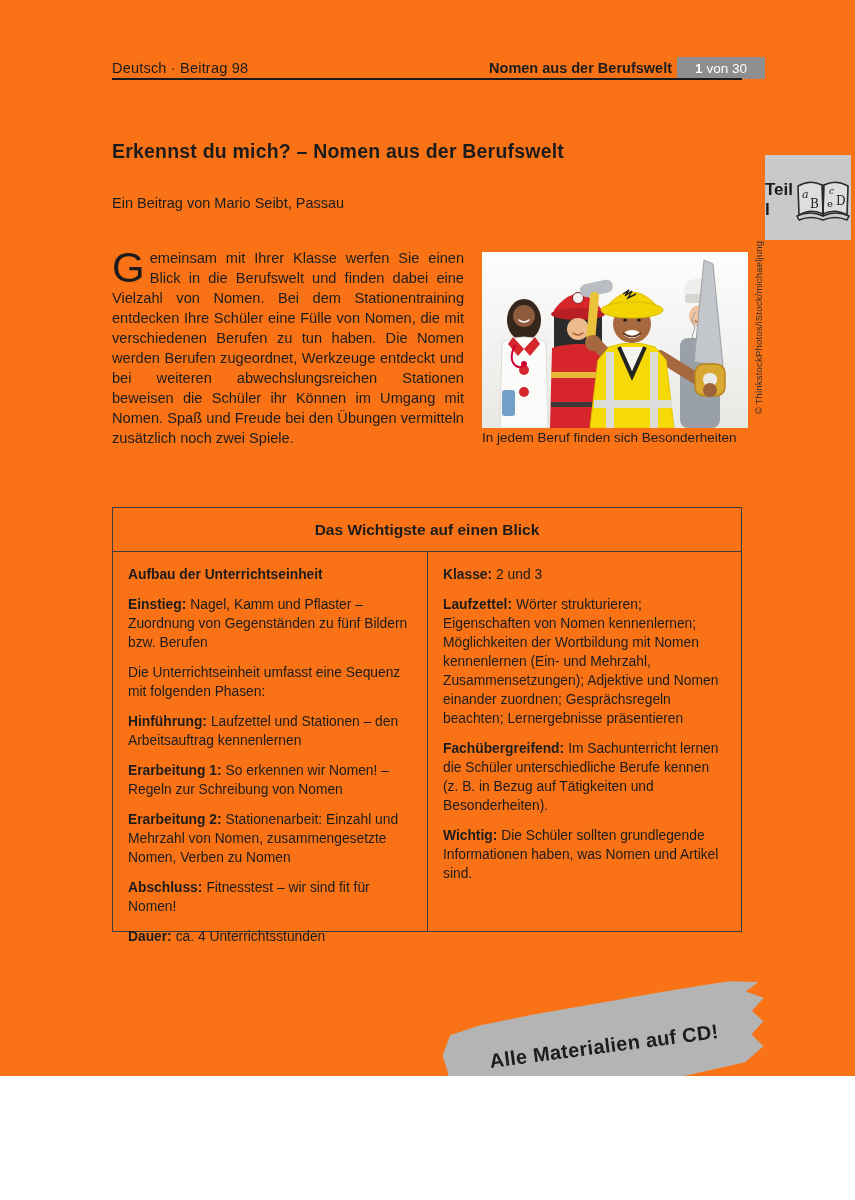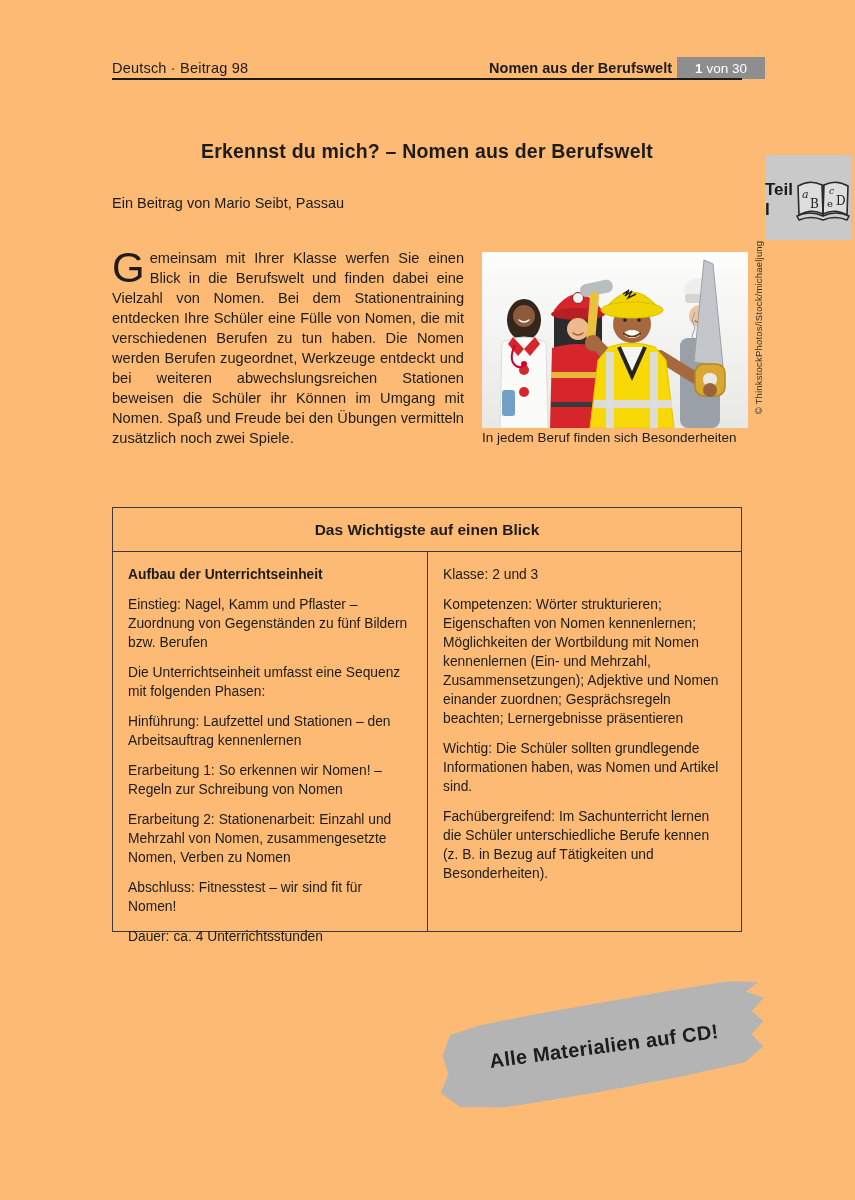--- a/index.html
+++ b/index.html
@@ -2,33 +2,33 @@
 <html style="--ink: #1c1c1c; --badge: #8e8e8e; --tab: #c9c9c9; --banner: #b4b4b4; --boxline: #3c3c3c;"><head>
 <meta charset="utf-8">
 <style>
   :root{
     --ink:#1c1c1c; --muted:#3a3a3a; --badge:#8e8e8e; --tab:#c9c9c9;
     --banner:#b4b4b4; --line:#1a1a1a; --boxline:#3c3c3c; --page-edge:#d0d0d0;
   }
   *{box-sizing:border-box; margin:0; padding:0;}
   html,body{background:#fff;}
   body{font-family:"Liberation Sans", sans-serif; color:var(--ink);}
-  .page{position:relative; width:855px; height:1200px; background:#fdba74; outline:1px solid var(--page-edge); overflow:hidden;}
+  .page{position:relative; width:855px; height:1076px; background:#f97316; outline:1px solid var(--page-edge); overflow:hidden;}
 
   
   .hdr{position:absolute; left:112px; top:57px; width:653px; height:22px;}
   .hdr-left{position:absolute; left:0; bottom:3px; font-size:14.5px; letter-spacing:.2px;}
   .hdr-right{position:absolute; right:93px; bottom:3px; font-size:14.5px; font-weight:bold;}
   .hdr-badge{position:absolute; right:0; top:0; width:88px; height:22px; background:var(--badge);
     color:#fff; font-size:13.5px; display:flex; align-items:center; justify-content:center; gap:4px;}
   .hdr-badge .n{font-weight:bold;}
   .hdr-rule{position:absolute; left:112px; top:78px; width:630px; height:2px; background:var(--line);}
 
   
-  .title{position:absolute; left:112px; top:140px; width:630px; text-align:center; font-size:19.5px; font-weight:bold; letter-spacing:.2px;}
+  .title{position:absolute; left:112px; top:140px; width:630px; text-align:left; font-size:19.5px; font-weight:bold; letter-spacing:.2px;}
   .part-tab{position:absolute; right:4px; top:155px; width:86px; height:85px; background:var(--tab);
     display:flex; flex-direction:row; align-items:center; padding-top:5px;}
   .part-tab .lbl{font-size:17px; font-weight:bold;}
   .byline{position:absolute; left:112px; top:195px; font-size:14.5px;}
 
   
   .intro{position:absolute; left:112px; top:248px; width:352px; font-size:14.6px; line-height:20px; text-align:justify;}
   .dropcap{float:left; font-size:42px; line-height:36px; padding:2px 5px 0 0; font-weight:400;}
 
   
@@ -40,21 +40,21 @@
 
   
   .obox{position:absolute; left:112px; top:507px; width:630px; height:425px; border:1.4px solid var(--boxline);}
   .obox-title{height:44px; border-bottom:1.4px solid var(--boxline); display:flex; align-items:center; justify-content:center;
     font-size:15.5px; font-weight:bold;}
   .obox-cols{display:flex; height:calc(100% - 44px);}
   .ocol{width:50%; padding:13px 16px 10px 15px; font-size:13.8px; line-height:19px;}
   .ocol.right{border-left:1.4px solid var(--boxline); width:50%;}
   .ocol p{margin-bottom:11px;}
   .ocol .hd{font-weight:bold;}
-  .plabel{font-weight:normal; margin-right:4px;margin-top:32px;}
+  .plabel{font-weight:bold; margin-right:4px;margin-top:32px;}
 
   
   .banner{position:absolute; left:436px; top:998px; width:336px; height:96px; transform:rotate(-7.5deg);}
   .banner-shape{position:absolute; inset:0; background:var(--banner);
     clip-path:polygon(2% 38%, 5% 18%, 14% 12%, 30% 8%, 50% 5%, 70% 2%, 89% 0%, 98% 5%, 94% 13%, 99% 22%, 95% 34%, 98% 46%, 94% 58%, 97% 72%, 91% 86%, 72% 92%, 46% 97%, 18% 100%, 5% 93%, 0% 76%, 3% 58%);}
   .banner-text{position:absolute; inset:0; display:flex; align-items:center; justify-content:center;
     font-size:20px; font-weight:bold; letter-spacing:.3px;}
 
   
   .footer{position:absolute; left:112px; top:1126px; width:630px; text-align:right; font-size:13px; font-style:italic;}
@@ -191,23 +191,23 @@
         <p><span class="plabel">Einstieg:</span><span>Nagel, Kamm und Pflaster – Zuordnung von Gegenständen zu fünf Bildern bzw. Berufen</span></p>
         <p><span>Die Unterrichtseinheit umfasst eine Sequenz mit folgenden Phasen:</span></p>
         <p><span class="plabel">Hinführung:</span><span>Laufzettel und Stationen – den Arbeitsauftrag kennenlernen</span></p>
         <p><span class="plabel">Erarbeitung 1:</span><span>So erkennen wir Nomen! – Regeln zur Schreibung von Nomen</span></p>
         <p><span class="plabel">Erarbeitung 2:</span><span>Stationenarbeit: Einzahl und Mehrzahl von Nomen, zusammengesetzte Nomen, Verben zu Nomen</span></p>
         <p><span class="plabel">Abschluss:</span><span>Fitnesstest – wir sind fit für Nomen!</span></p>
         <p><span class="plabel">Dauer:</span><span>ca. 4 Unterrichtsstunden</span></p>
       </div>
       <div class="ocol right">
         <p><span class="plabel">Klasse:</span><span>2 und 3</span></p>
-        <p><span class="plabel">Kompetenzen:</span><span>Wörter strukturieren; Eigenschaften von Nomen kennenlernen; Möglichkeiten der Wortbildung mit Nomen kennenlernen (Ein- und Mehrzahl, Zusammensetzungen); Adjektive und Nomen einander zuordnen; Gesprächsregeln beachten; Lernergebnisse präsentieren</span></p>
+        <p><span class="plabel">Laufzettel:</span><span>Wörter strukturieren; Eigenschaften von Nomen kennenlernen; Möglichkeiten der Wortbildung mit Nomen kennenlernen (Ein- und Mehrzahl, Zusammensetzungen); Adjektive und Nomen einander zuordnen; Gesprächsregeln beachten; Lernergebnisse präsentieren</span></p>
+        <p><span class="plabel">Fachübergreifend:</span><span>Im Sachunterricht lernen die Schüler unterschiedliche Berufe kennen (z. B. in Bezug auf Tätigkeiten und Besonderheiten).</span></p>
         <p><span class="plabel">Wichtig:</span><span>Die Schüler sollten grundlegende Informationen haben, was Nomen und Artikel sind.</span></p>
-        <p><span class="plabel">Fachübergreifend:</span><span>Im Sachunterricht lernen die Schüler unterschiedliche Berufe kennen (z. B. in Bezug auf Tätigkeiten und Besonderheiten).</span></p>
       </div>
     </div>
   </div>
 
   <div class="banner">
     <div class="banner-shape"></div>
     <div class="banner-text">Alle Materialien auf CD!</div>
   </div>
 
 </div>

